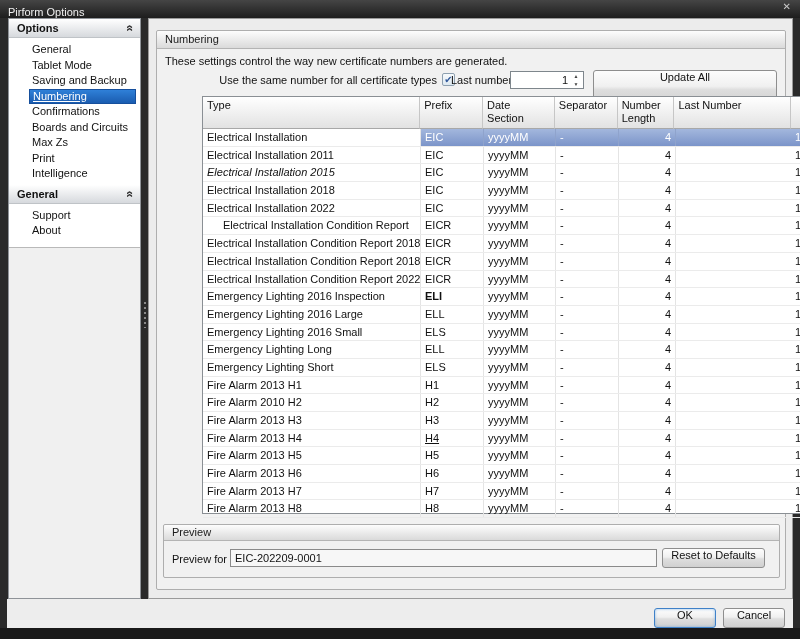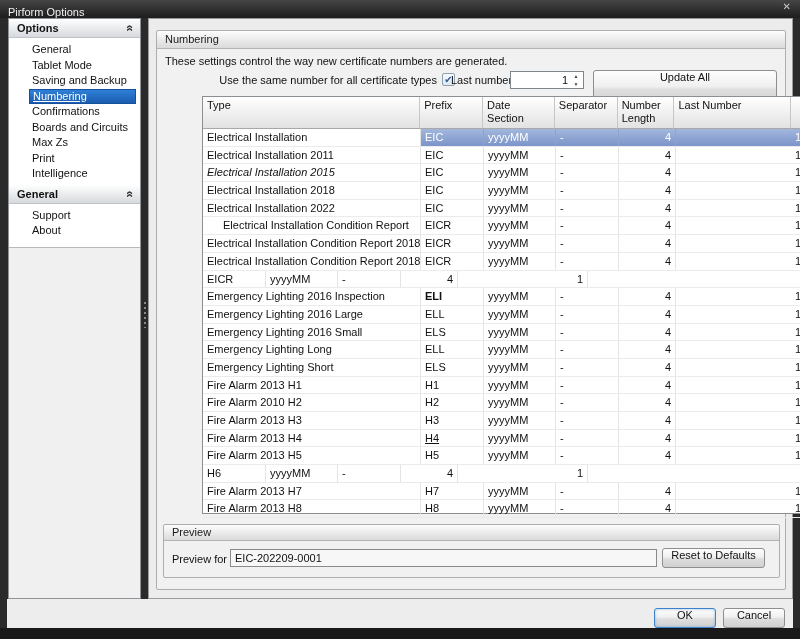--- a/index.html
+++ b/index.html
@@ -223,20 +223,21 @@
           </div>
           <div class="tr">
             <div class="td" style="width: 218px;">Electrical Installation Condition Report 2018</div>
             <div class="td" style="width: 63px;">EICR</div>
             <div class="td" style="width: 72px;">yyyyMM</div>
             <div class="td" style="width: 63px;">-</div>
             <div class="td r" style="width: 57px;">4</div>
             <div class="td r" style="width: 130px;">1</div>
           </div>
           <div class="tr">
+            <div class="td" style="width: 218px;">Electrical Installation Condition Report 2022</div>
             <div class="td" style="width: 63px;">EICR</div>
             <div class="td" style="width: 72px;">yyyyMM</div>
             <div class="td" style="width: 63px;">-</div>
             <div class="td r" style="width: 57px;">4</div>
             <div class="td r" style="width: 130px;">1</div>
           </div>
           <div class="tr">
             <div class="td" style="width: 218px;">Emergency Lighting 2016 Inspection</div>
             <div class="td" style="width: 63px; font-weight: bold;">ELI</div>
             <div class="td" style="width: 72px;">yyyyMM</div>
@@ -310,20 +311,21 @@
           </div>
           <div class="tr">
             <div class="td" style="width: 218px;">Fire Alarm 2013 H5</div>
             <div class="td" style="width: 63px;">H5</div>
             <div class="td" style="width: 72px;">yyyyMM</div>
             <div class="td" style="width: 63px;">-</div>
             <div class="td r" style="width: 57px;">4</div>
             <div class="td r" style="width: 130px;">1</div>
           </div>
           <div class="tr">
+            <div class="td" style="width: 218px;">Fire Alarm 2013 H6</div>
             <div class="td" style="width: 63px;">H6</div>
             <div class="td" style="width: 72px;">yyyyMM</div>
             <div class="td" style="width: 63px;">-</div>
             <div class="td r" style="width: 57px;">4</div>
             <div class="td r" style="width: 130px;">1</div>
           </div>
           <div class="tr">
             <div class="td" style="width: 218px;">Fire Alarm 2013 H7</div>
             <div class="td" style="width: 63px;">H7</div>
             <div class="td" style="width: 72px;">yyyyMM</div>

